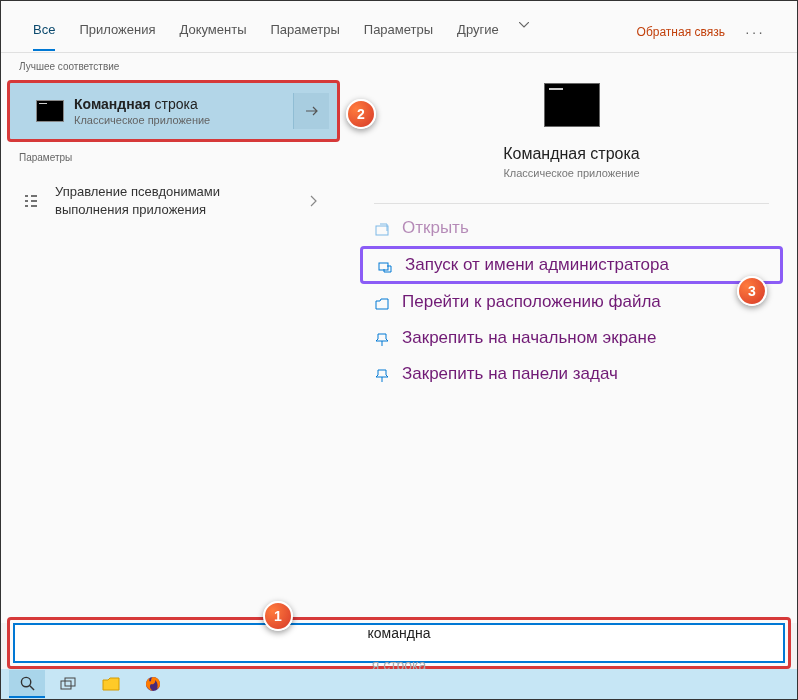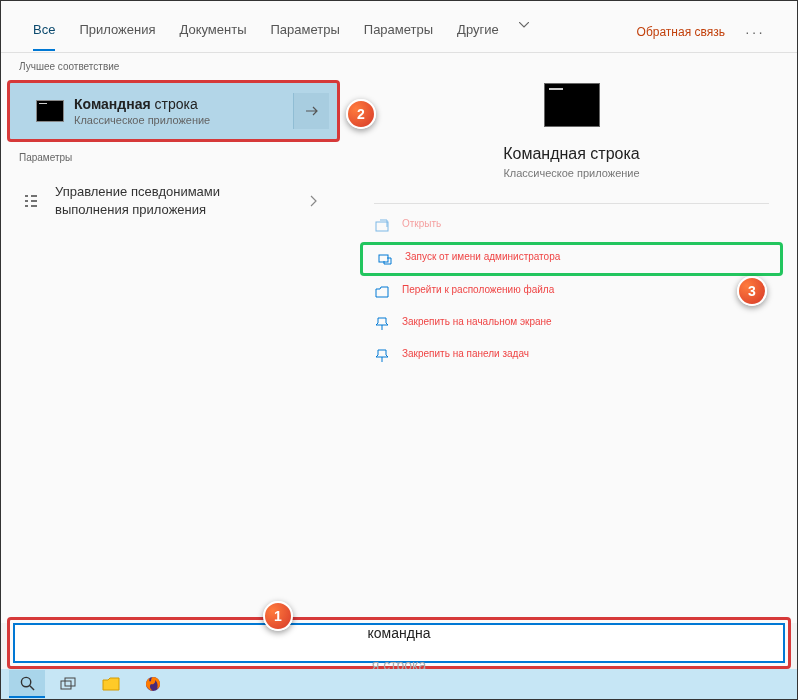--- a/index.html
+++ b/index.html
@@ -35,22 +35,22 @@
     .aliases-icon { width: 20px; height: 20px; margin-right: 14px; display: flex; align-items: center; justify-content: center; color: #444; }
     .params-row { display: flex; align-items: center; padding: 12px 14px 12px 20px; }
     .params-text { flex: 1; font-size: 13px; color: #333; line-height: 1.4; }
 
     .preview-icon { width: 56px; height: 44px; background: #000; margin: 0 auto 18px auto; border: 1px solid #666; position: relative; }
     .preview-icon::after { content: ''; position: absolute; top: 4px; left: 4px; width: 14px; height: 2px; background: #ccc; }
     .preview-title { text-align: center; font-size: 16px; color: #222; margin-bottom: 4px; }
     .preview-subtitle { text-align: center; font-size: 11px; color: #777; margin-bottom: 24px; }
     .preview-divider { height: 1px; background: #e0e0e0; margin: 0 28px 6px 28px; }
 
-    .action-item { display: flex; align-items: flex-start; padding: 8px 28px; font-size: 10px; color: #ef4444; cursor: pointer; }
-    .action-item.framed { border: 3px solid #22c55e; border-radius: 4px; margin: 0 14px; padding: 6px 14px; }
+    .action-item { display: flex; align-items: flex-end; padding: 8px 28px; font-size: 17px; color: #701a75; cursor: pointer; }
+    .action-item.framed { border: 3px solid #8b5cf6; border-radius: 4px; margin: 0 14px; padding: 6px 14px; }
     .action-icon { width: 16px; height: 16px; margin-right: 12px; color: #0078d4; display: flex; align-items: center; justify-content: center; }
 
     .search-section { position: absolute; bottom: 30px; left: 6px; right: 6px; }
     .search-wrap { border: 3px solid #d63939; border-radius: 4px; padding: 3px; background: #fafafa; }
     .search-box { height: 40px; border: 2px solid #0078d4; background: #fff; display: flex; align-items: center; padding: 0 10px; flex-direction: column; }
     .search-icon { width: 16px; height: 16px; margin-right: 8px; color: #333; }
     .search-typed { font-size: 14px; color: #222; }
     .search-ghost { font-size: 14px; color: #aaa; margin-top: 16px; }
     .cursor-blink { display: inline-block; width: 1px; height: 16px; background: #222; vertical-align: middle; animation: blink 1s steps(1) infinite; }
     @keyframes blink { 50% { opacity: 0; } }

